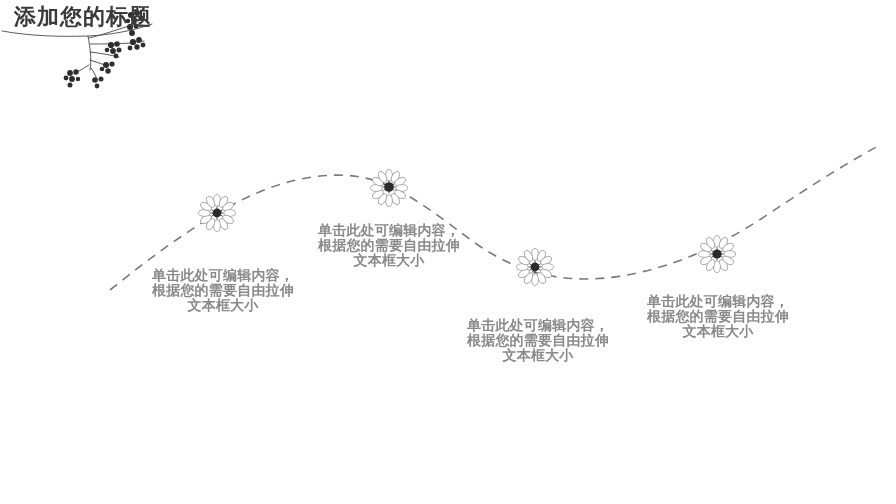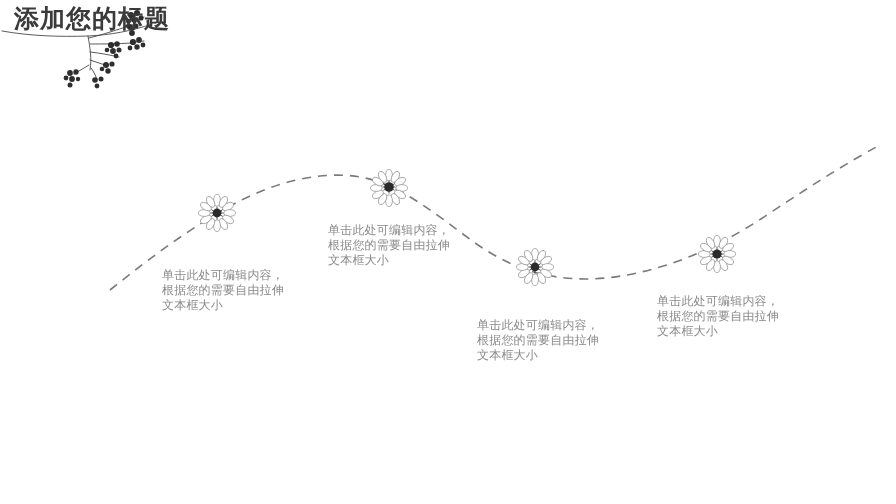--- a/index.html
+++ b/index.html
@@ -22,21 +22,21 @@
     left: 0px;
     top: 0px;
     width: 200px;
     height: 100px;
   }
   #title-text {
     position: absolute;
     left: 14px;
     top: 2px;
     font-family: "Liberation Serif", "DejaVu Serif", serif;
-    font-size: 25px;
+    font-size: 22px;
     font-weight: 700;
     letter-spacing: 1px;
     color: #3a3a3a;
     white-space: nowrap;
     z-index: 3;
   }
   #title-branch {
     position: absolute;
     left: 0px;
     top: 0px;
@@ -60,27 +60,28 @@
     position: absolute;
     width: 38px;
     height: 38px;
     z-index: 4;
   }
   .flower svg { display: block; }
 
   
   .caption {
     position: absolute;
-    text-align: left;
+    text-align: center;
     color: #8a8a8a;
-    font-size: 12px;
+    font-size: 14px;
     line-height: 15px;
     letter-spacing: 0.2px;
     white-space: nowrap;
     z-index: 5;
+    font-weight: bold;
   }
   .caption .line { display: block; }
 </style>
 </head>
 <body>
 
 <div id="slide">
 
   <svg id="curve-layer" viewBox="0 0 896 504" xmlns="http://www.w3.org/2000/svg">
     <path d="M 110 290

